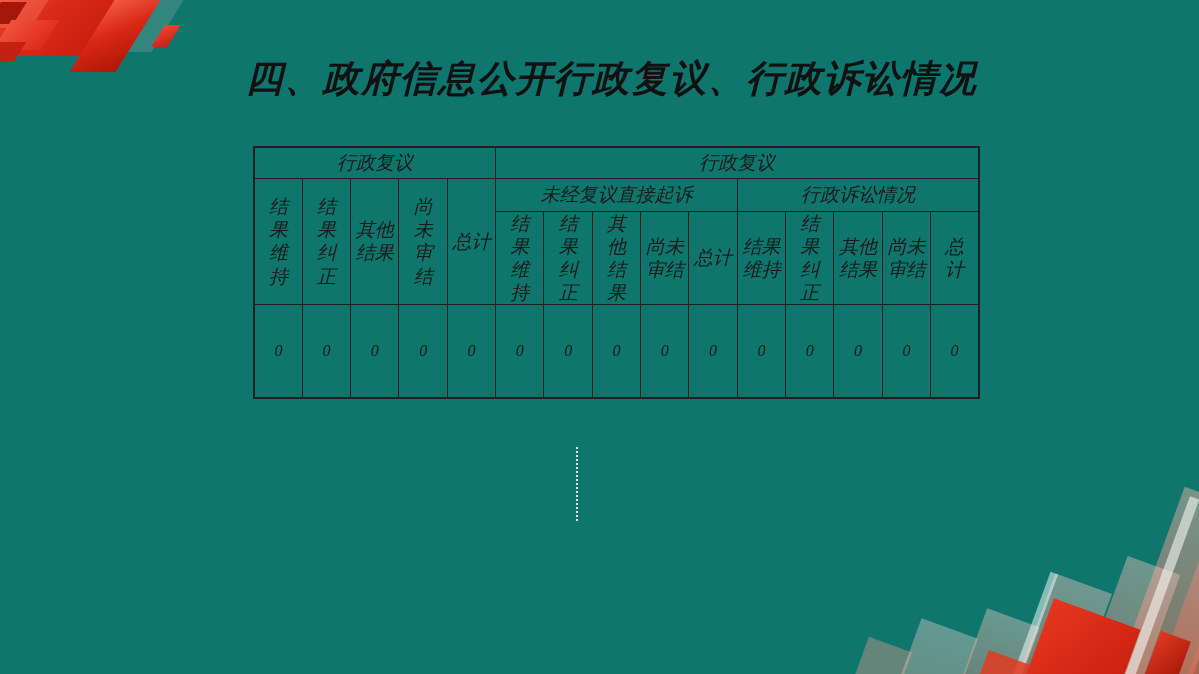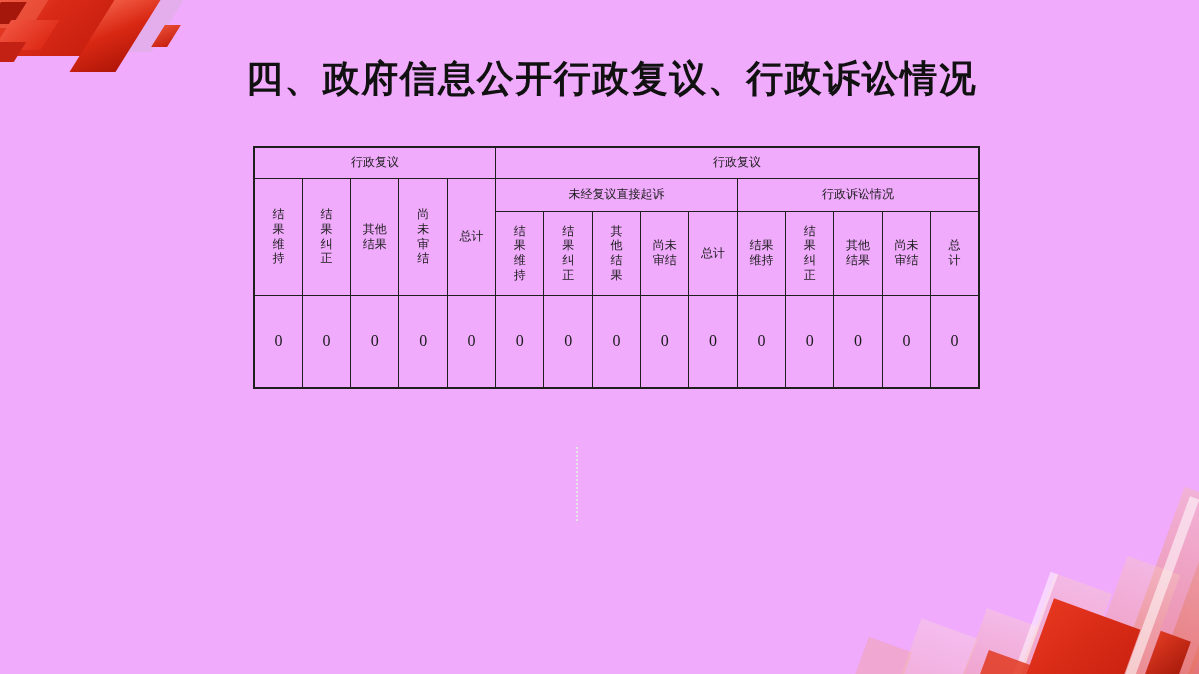--- a/index.html
+++ b/index.html
@@ -1,36 +1,36 @@
 <!DOCTYPE html>
 <html><head>
 <meta charset="utf-8">
 <style>
   html,body{margin:0;padding:0;background:#888;}
   .slide{
-    position:relative;width:1199px;height:674px;background:#f0abfc;
-    overflow:hidden;font-family:"Liberation Sans",sans-serif;
+    position:relative;width:1199px;height:674px;background:#0f766e;
+    overflow:hidden;font-family:"Liberation Sans",sans-serif;font-style:italic;
   }
   
   .slide-title{
     position:absolute;left:0;top:54px;width:100%;
     text-align:center;font-weight:700;font-size:37px;letter-spacing:1.5px;
     color:#111;transform:translateX(12px);
     font-family:"Liberation Sans","DejaVu Sans",sans-serif;
   }
   
   .tbl-wrap{position:absolute;left:253px;top:146px;}
   table.report{
     border-collapse:collapse;table-layout:fixed;width:727px;
     font-family:"Liberation Serif","DejaVu Serif",serif;color:#1a1a1a;
   }
   table.report{border:2px solid #1f1f1f;}
   table.report td{
     border:1px solid #1f1f1f;text-align:center;vertical-align:middle;
-    font-size:12px;line-height:1.22;white-space:pre-line;padding:0;
+    font-size:19px;line-height:1.22;white-space:pre-line;padding:0;
     overflow:hidden;
   }
   td.sep-l{border-left:2px solid #1f1f1f;}
   tr.r1{height:31px;} tr.r2{height:33px;} tr.r3{height:84px;} tr.r4{height:93px;}
   tr.r4 td{font-size:16px;}
   td.cell-last{text-align:left;padding-left:3px;}
   
   .dotted-line{
     position:absolute;left:576px;top:447px;height:74px;width:0;
     border-left:2px dotted #e7e5e4;

